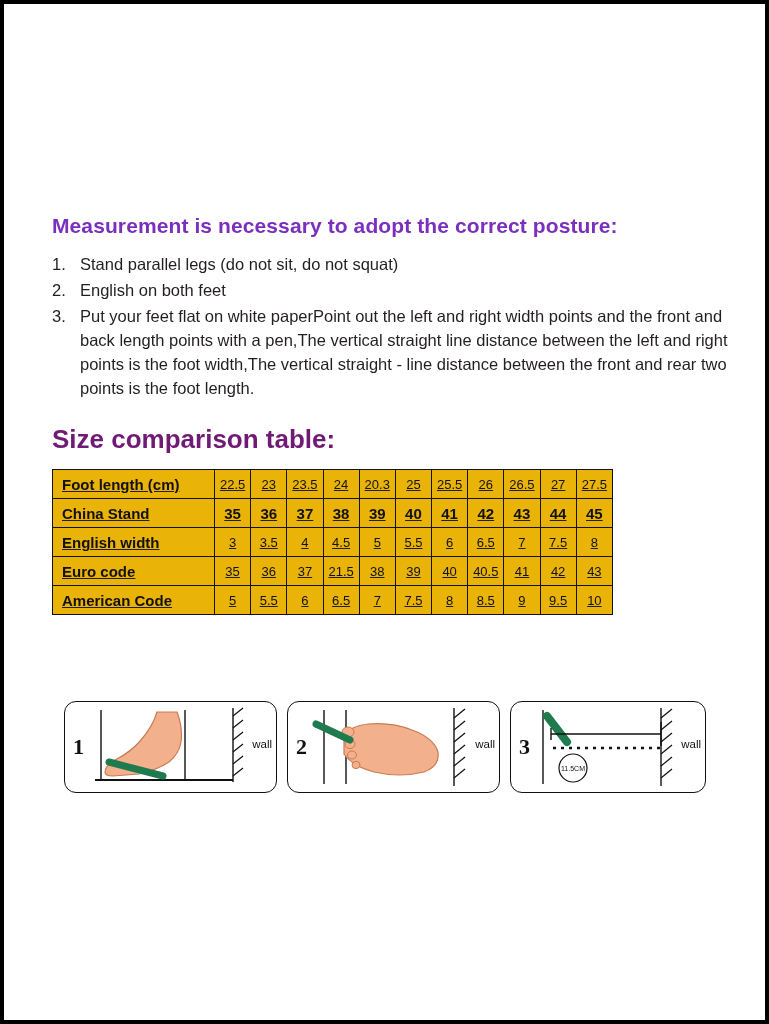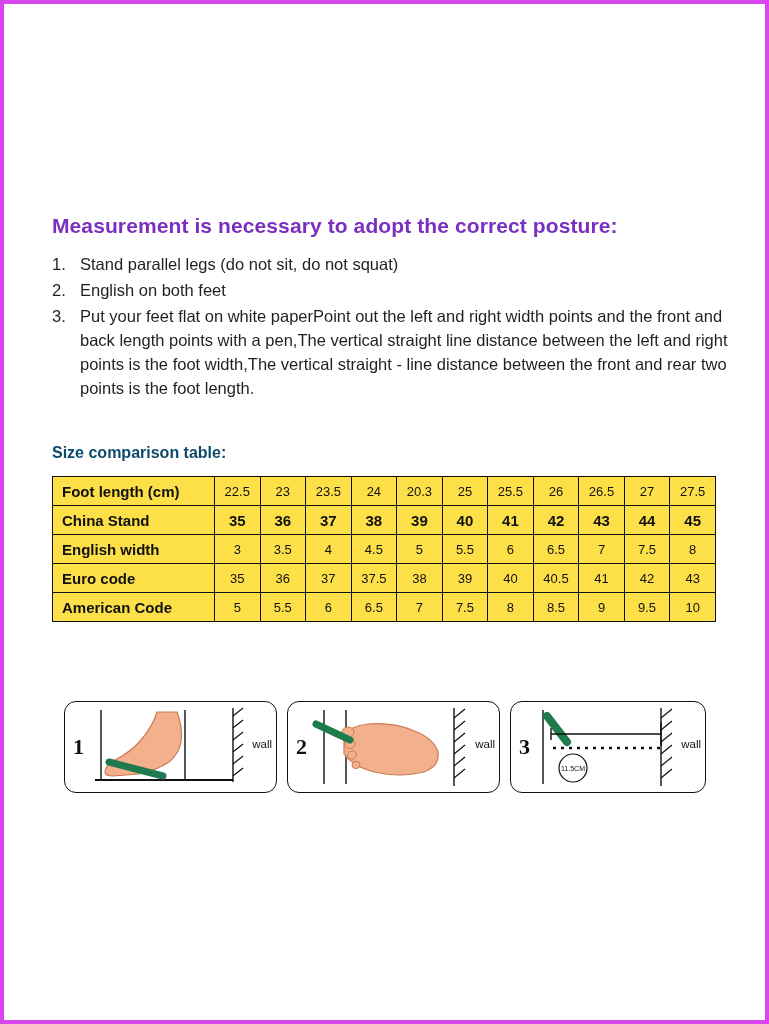--- a/index.html
+++ b/index.html
@@ -12,21 +12,21 @@
     height: 1024px;
     font-family: "Liberation Sans", sans-serif;
     color: #231f20;
     overflow: hidden;
   }
   .page {
     position: relative;
     width: 769px;
     height: 1024px;
     box-sizing: border-box;
-    border: 4px solid #d946ef;
+    border: 4px solid #000000;
     background: #ffffff;
   }
   .content {
     position: absolute;
     left: 48px;
     top: 210px;
     width: 705px;
   }
   .heading {
     color: #7b2fbe;
@@ -45,31 +45,32 @@
     margin-bottom: 2px;
   }
   .step .num {
     width: 28px;
     flex: 0 0 28px;
   }
   .step .txt {
     flex: 1 1 auto;
   }
   .heading2 {
-    color: #0c4a6e;
-    font-size: 16px;
-    font-weight: bold;
-    margin: 44px 0 14px 0;
+    color: #701a75;
+    font-size: 26px;
+    font-weight: bold;
+    margin: 24px 0 14px 0;
   }
 
   table.size-table {
     border-collapse: collapse;
-    width: 664px;
+    width: 561px;
     table-layout: fixed;
-    background: #fde047;
+    background: #eab308;
+    text-decoration: underline;
   }
   table.size-table td {
     border: 1px solid #111111;
     text-align: center;
     font-size: 13px;
     height: 28px;
     padding: 0 2px;
     color: #111;
   }
   table.size-table td.rowlabel {
@@ -192,21 +193,21 @@
           <td>6.5</td>
           <td>7</td>
           <td>7.5</td>
           <td>8</td>
         </tr>
         <tr>
           <td class="rowlabel">Euro code</td>
           <td>35</td>
           <td>36</td>
           <td>37</td>
-          <td>37.5</td>
+          <td>21.5</td>
           <td>38</td>
           <td>39</td>
           <td>40</td>
           <td>40.5</td>
           <td>41</td>
           <td>42</td>
           <td>43</td>
         </tr>
         <tr>
           <td class="rowlabel">American Code</td>

